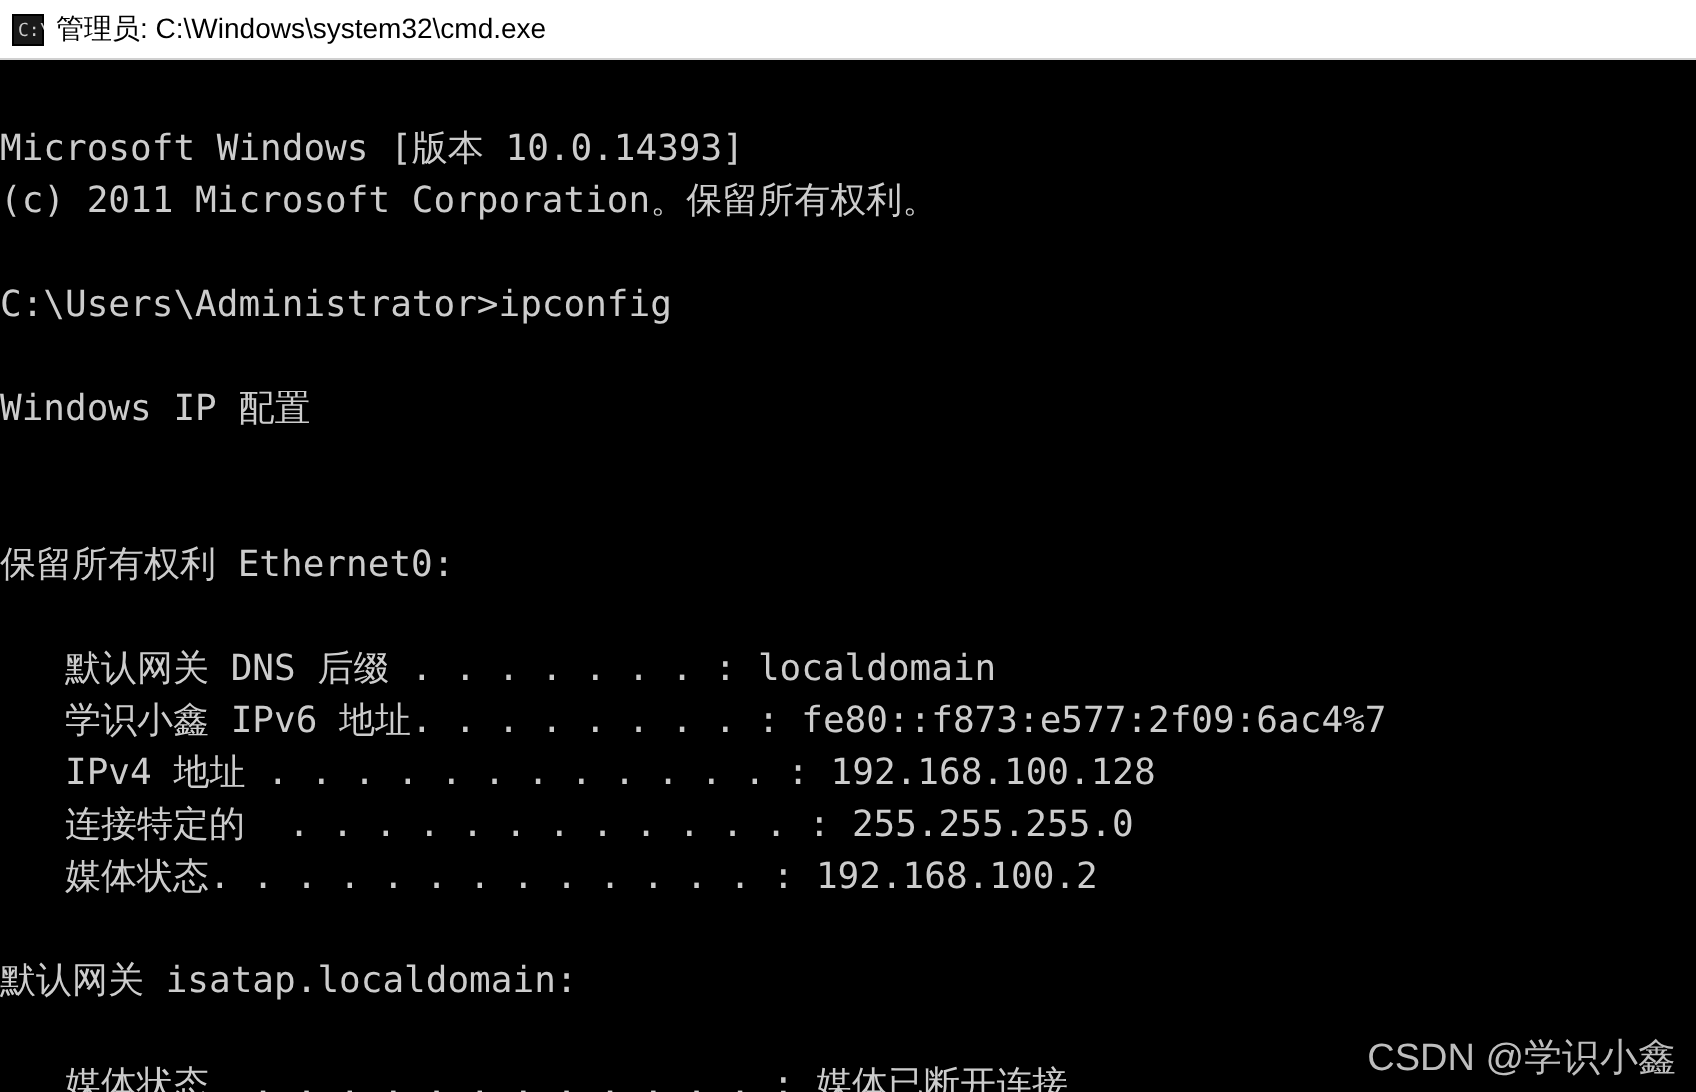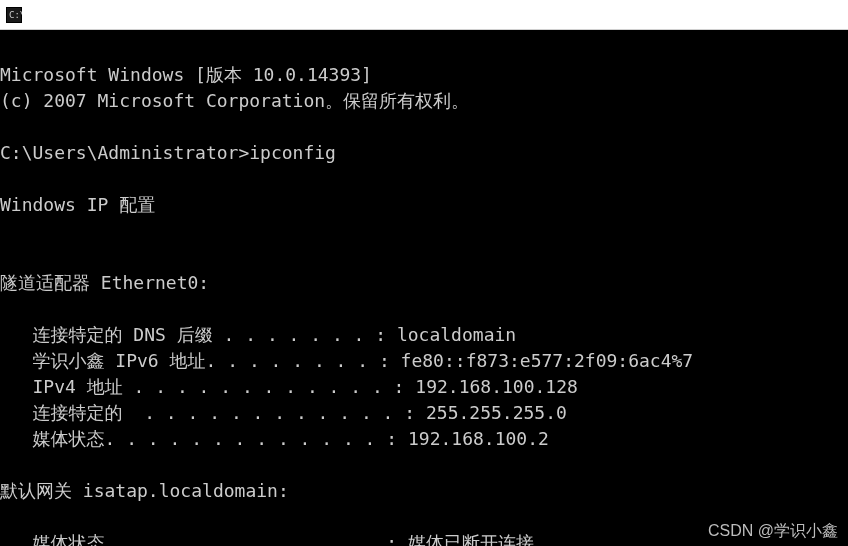--- a/index.html
+++ b/index.html
@@ -48,49 +48,50 @@
     }
     .terminal .line {
       white-space: pre;
       text-align: center;
     }
     .watermark {
       position: absolute;
       right: 10px;
       bottom: 4px;
       color: #bdbdbd;
-      font-size: 16px;
+      font-size: 19px;
       font-family: "Microsoft YaHei", sans-serif;
     }
   </style>
 </head>
 <body>
 
 <div class="titlebar">
   <span class="titlebar-icon">
     <svg width="16" height="16" viewBox="0 0 16 16">
       <rect x="0" y="0" width="16" height="16" fill="#000"></rect>
       <rect x="1" y="1" width="14" height="14" fill="#1a1a1a"></rect>
       <text x="3" y="11" font-size="9" fill="#ccc" font-family="monospace">C:\</text>
     </svg>
   </span>
+  <span>管理员: C:\Windows\system32\cmd.exe</span>
 </div>
 
 <div class="terminal">
 <span class="line">Microsoft Windows [版本 10.0.14393]</span>
-<span class="line">(c) 2007 Microsoft Corporation。保留所有权利。</span>
+<span class="line">(c) 2011 Microsoft Corporation。保留所有权利。</span>
 <span class="line"> </span>
 <span class="line">C:\Users\Administrator&gt;ipconfig</span>
 <span class="line"> </span>
 <span class="line">Windows IP 配置</span>
 <span class="line"> </span>
 <span class="line"> </span>
-<span class="line">隧道适配器 Ethernet0:</span>
+<span class="line">保留所有权利 Ethernet0:</span>
 <span class="line"> </span>
-<span class="line"><span>   连接特定的 DNS 后缀 . . . . . . . : </span><span>localdomain</span></span>
+<span class="line"><span>   默认网关 DNS 后缀 . . . . . . . : </span><span>localdomain</span></span>
 <span class="line"><span>   学识小鑫 IPv6 地址. . . . . . . . : </span><span>fe80::f873:e577:2f09:6ac4%7</span></span>
 <span class="line"><span>   IPv4 地址 . . . . . . . . . . . . : </span><span>192.168.100.128</span></span>
 <span class="line"><span>   连接特定的  . . . . . . . . . . . . : </span><span>255.255.255.0</span></span>
 <span class="line"><span>   媒体状态. . . . . . . . . . . . . : </span><span>192.168.100.2</span></span>
 <span class="line"> </span>
 <span class="line">默认网关 isatap.localdomain:</span>
 <span class="line"> </span>
 <span class="line"><span>   媒体状态  . . . . . . . . . . . . : </span><span>媒体已断开连接</span></span>
 
 </div>

